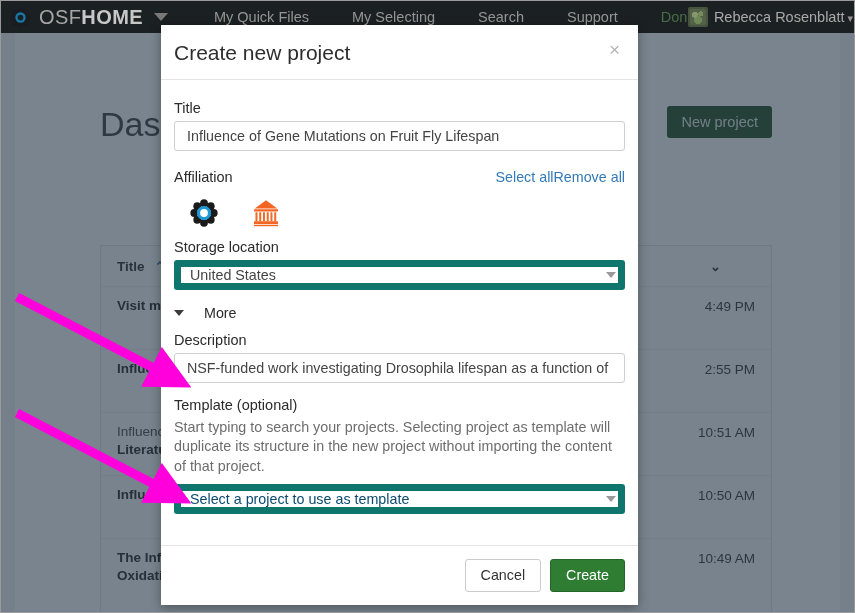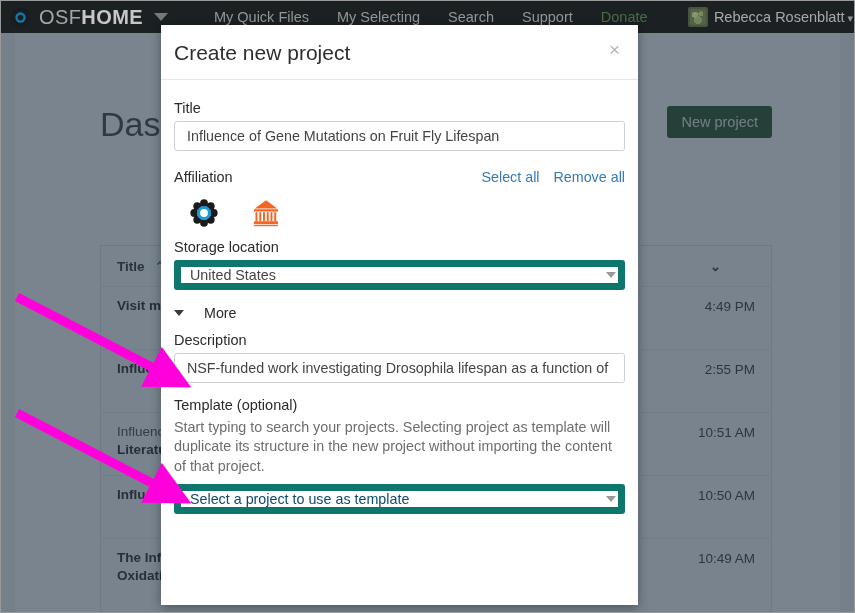--- a/index.html
+++ b/index.html
@@ -53,21 +53,21 @@
   .brand-caret {
     width: 0; height: 0;
     border-left: 7px solid transparent;
     border-right: 7px solid transparent;
     border-top: 8px solid #9a9a9a;
     margin-left: 4px;
   }
   .nav-links {
     display: flex;
     align-items: center;
-    gap: 0px;
+    gap: 15px;
     margin-left: 32px;
   }
   .nav-links a {
     color: #bfbfbf;
     font-size: 14.5px;
     text-decoration: none;
     padding: 0 14px;
     white-space: nowrap;
   }
   .nav-links a.donate { color: #5b8c5a; }
@@ -247,21 +247,21 @@
     font-family: "Liberation Sans", sans-serif;
     background: #fff;
     outline: none;
   }
   .affil-head {
     display: flex;
     align-items: baseline;
     justify-content: space-between;
     margin-top: 18px;
   }
-  .affil-actions { display: flex; gap: 14px; }
+  .affil-actions { display: flex; gap: 0; }
   .affil-actions a {
     color: #337ab7;
     font-size: 14.3px;
     text-decoration: none;
     cursor: pointer;
   }
   .affil-logos {
     display: flex;
     align-items: center;
     gap: 32px;
@@ -503,20 +503,24 @@
 
       <label class="field-label mt16">Template (optional)</label>
       <div class="help-text">Start typing to search your projects. Selecting project as template will duplicate its structure in the new project without importing the content of that project.</div>
       <div class="sel-wrap">
         <div class="sel-input placeholder">Select a project to use as template</div>
         <span class="sel-caret"></span>
       </div>
 
     </div>
 
+    <div class="modal-footer">
+      <button class="btn btn-cancel">Cancel</button>
+      <button class="btn btn-create">Create</button>
+    </div>
   </div>
 
   <svg class="arrows" width="855" height="613" viewBox="0 0 855 613">
     <defs>
       <marker id="ah" markerWidth="5" markerHeight="5" refX="2.2" refY="2.5" orient="auto">
         <path d="M0,0 L5,2.5 L0,5 z" fill="#ff00dd"></path>
       </marker>
     </defs>
     <line x1="16" y1="296" x2="168" y2="375" stroke="#ff00dd" stroke-width="9" marker-end="url(#ah)"></line>
     <line x1="16" y1="412" x2="168" y2="491" stroke="#ff00dd" stroke-width="9" marker-end="url(#ah)"></line>

